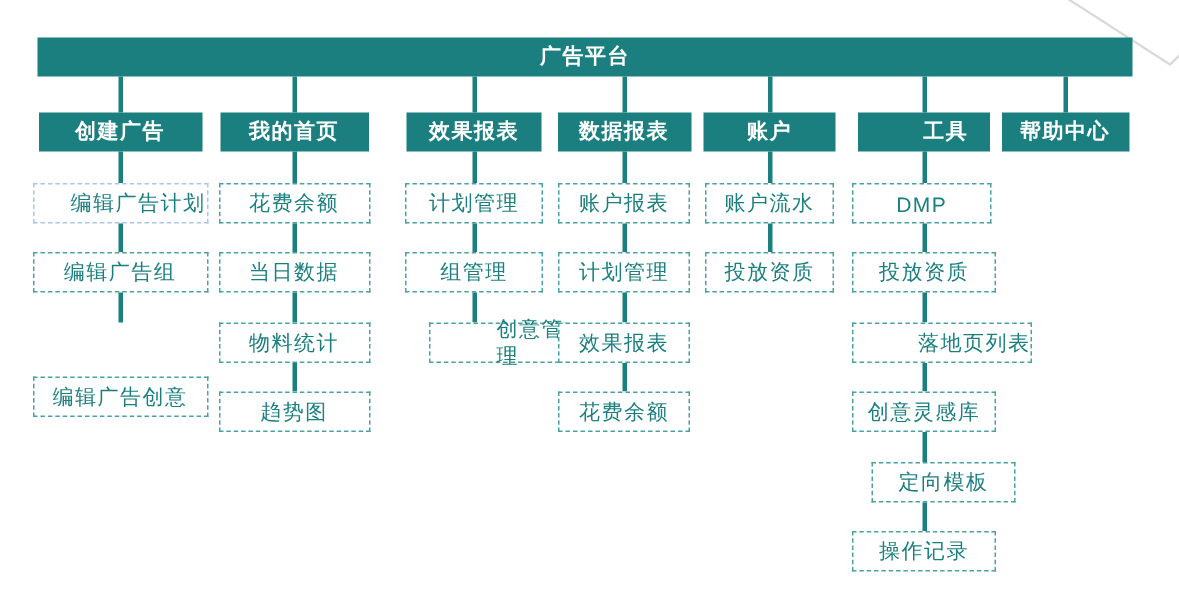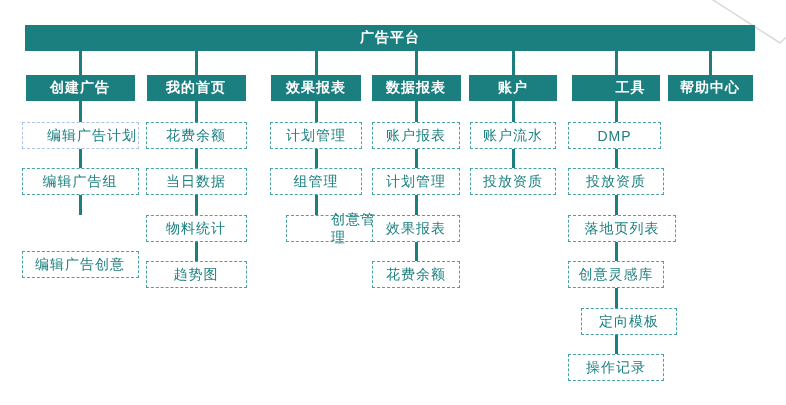--- a/index.html
+++ b/index.html
@@ -149,21 +149,21 @@
       </div>
       <div class="seg" style="left: 614.5px; top: 101px; height: 21px;"></div>
       <div class="leaf" style="left: 568px; top: 122px; width: 93px; height: 27px;">
         <span>DMP</span>
       </div>
       <div class="seg" style="left: 614.5px; top: 149px; height: 19px;"></div>
       <div class="leaf" style="left: 568px; top: 168px; width: 96px; height: 27px;">
         <span>投放资质</span>
       </div>
       <div class="seg" style="left: 614.5px; top: 195px; height: 20px;"></div>
-      <div class="leaf" style="left: 568px; top: 215px; width: 108px; height: 27px;">
+      <div class="leaf" style="left: 568px; top: 215px; width: 120px; height: 27px; justify-content: flex-end;">
         <span>落地页列表</span>
       </div>
       <div class="seg" style="left: 614.5px; top: 242px; height: 19px;"></div>
       <div class="leaf" style="left: 568px; top: 261px; width: 96px; height: 27px;">
         <span>创意灵感库</span>
       </div>
       <div class="seg" style="left: 614.5px; top: 288px; height: 20px;"></div>
       <div class="leaf" style="left: 568px; top: 308px; width: 96px; height: 27px; margin-left: 13px;">
         <span>定向模板</span>
       </div>

